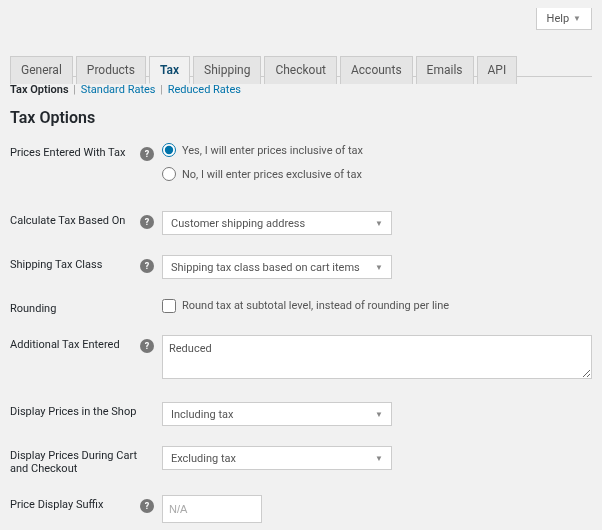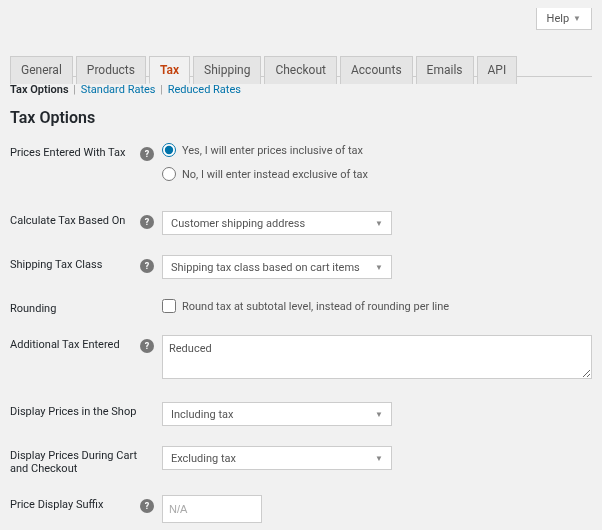--- a/index.html
+++ b/index.html
@@ -38,21 +38,21 @@
   margin-right: 3px;
   color: #555;
   font-size: 12px;
   cursor: pointer;
   position: relative;
   top: 8px;
 }
 .nav-tab.active {
   background: #f1f1f1;
   border-bottom: 1px solid #f1f1f1;
-  color: #c2410c;
+  color: #0c4a6e;
   font-weight: 600;
 }
 .subsub {
   font-size: 11px;
   margin-bottom: 12px;
 }
 .subsub span.sep { color: #999; margin: 0 2px; }
 .subsub a { color: #0073aa; text-decoration: none; cursor: pointer; }
 .subsub .current { color: #23282d; font-weight: 600; }
 h2.sect { font-size: 16px; font-weight: 600; margin: 8px 0 16px; }
@@ -76,21 +76,21 @@
 }
 .helpicon {
   width: 14px; height: 14px;
   display: inline-flex; align-items: center; justify-content: center;
   background: #777; color: #fff; border-radius: 50%;
   font-size: 9px; font-weight: 700; cursor: help;
 }
 .ctrl { flex: 1; }
 .radio-row { display: flex; align-items: flex-end; gap: 6px; margin-bottom: 10px; font-size: 11px; color: #555; }
 .radio-row input[type=radio] { width: 14px; height: 14px; accent-color: #0073aa; }
-.check-row { display: flex; align-items: center; gap: 6px; font-size: 11px; color: #555; }
+.check-row { display: flex; gap: 6px; font-size: 11px; color: #555; }
 .check-row input[type=checkbox] { width: 14px; height: 14px; }
 .select {
   display: flex; justify-content: space-between; align-items: center;
   width: 230px; height: 24px;
   background: #fff; border: 1px solid #ccc;
   padding: 0 8px; font-size: 11px; color: #555;
   cursor: pointer;
 }
 .select .caret { font-size: 8px; color: #888; }
 textarea.ta {
@@ -140,21 +140,21 @@
 <div class="form-row">
   <div class="lbl">Prices Entered With Tax</div>
   <div class="helpcol"><span class="helpicon">?</span></div>
   <div class="ctrl">
     <label class="radio-row">
       <input type="radio" name="pwt" checked="" style="">
       <span>Yes, I will enter prices inclusive of tax</span>
     </label>
     <label class="radio-row">
       <input type="radio" name="pwt" style="">
-      <span>No, I will enter instead exclusive of tax</span>
+      <span>No, I will enter prices exclusive of tax</span>
     </label>
   </div>
 </div>
 
 <div class="form-row">
   <div class="lbl">Calculate Tax Based On</div>
   <div class="helpcol"><span class="helpicon">?</span></div>
   <div class="ctrl">
     <div class="select">
       <span>Customer shipping address</span>

